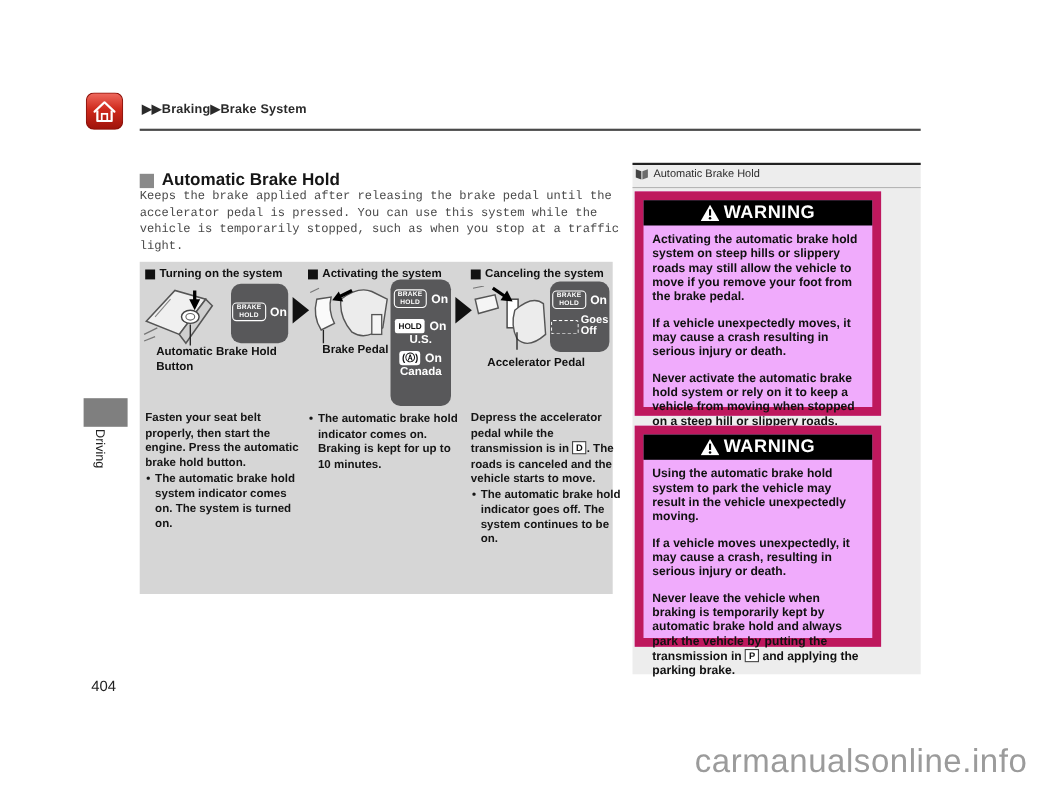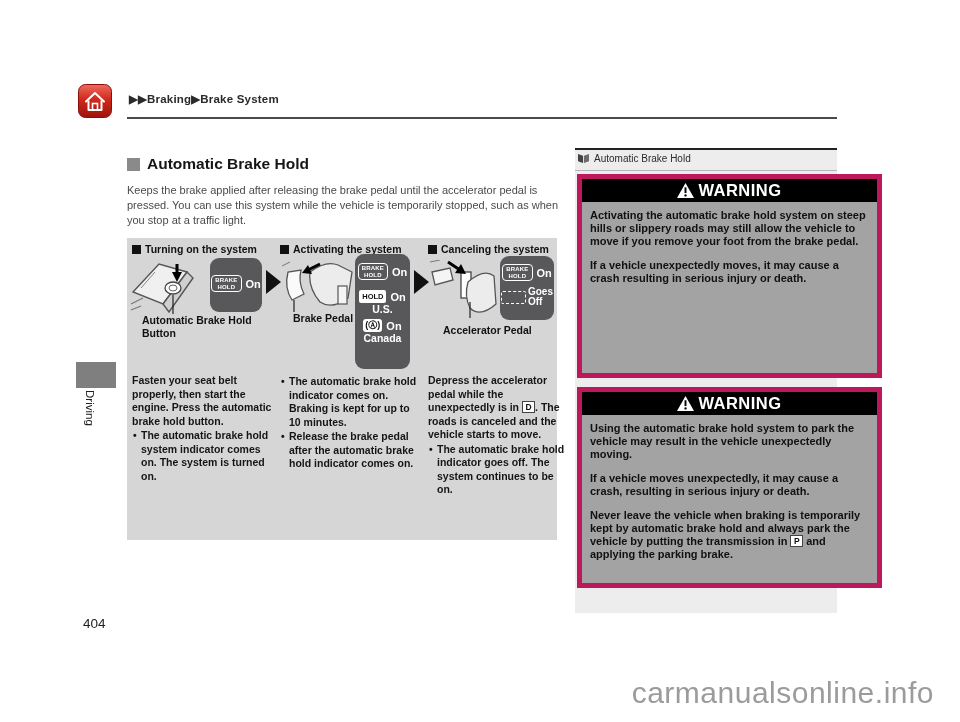--- a/index.html
+++ b/index.html
@@ -15,21 +15,21 @@
   
   .chapter-tab { position:absolute; left:76px; top:362px; width:40px; height:26px; background:#7f7f7f; }
   .chapter-label { position:absolute; left:84px; top:390px; writing-mode:vertical-rl; font-size:11.5px; color:#222; }
   .page-number { position:absolute; left:83px; top:616px; font-size:13.5px; color:#222; }
   .watermark { position:absolute; right:26px; top:676px; font-size:30px; color:#9b9b9b; letter-spacing:0.5px; }
 
   
   .section-heading { position:absolute; left:127px; top:155px; display:flex; align-items:center; gap:7px; }
   .section-square { width:13px; height:13px; background:#8a8a8a; }
   .section-title { font-size:15.5px; font-weight:bold; color:#161616; }
-  .intro { position:absolute; left:127px; top:183px; width:436px; font-size:11px; line-height:15px; color:#4a4a4a; }
+  .intro { position:absolute; left:127px; top:172px; width:436px; font-size:11px; line-height:15px; color:#4a4a4a;font-family:Liberation Mono, monospace; }
 
   .diagram { position:absolute; left:127px; top:238px; width:430px; height:302px; background:#d6d6d6; }
   .dg-header { position:absolute; display:flex; align-items:center; gap:4px; font-size:10.5px; font-weight:bold; color:#111; }
   .dg-square { width:9px; height:9px; background:#111; flex:0 0 auto; }
   .dg-h1 { left:5px; top:5px; } .dg-h2 { left:153px; top:5px; } .dg-h3 { left:301px; top:5px; }
 
   .ind-box { position:absolute; background:#58585a; border-radius:9px; color:#fff; }
   .ind-row { display:flex; align-items:center; justify-content:center; gap:4px; }
   .on-label { color:#fff; font-size:11px; font-weight:bold; }
   .bh-badge { display:inline-block; border:1px solid #fff; border-radius:4px; padding:1px 3px; text-align:center; background:transparent; }
@@ -50,21 +50,21 @@
   .instr-1 { left:5px; } .instr-2 { left:153px; } .instr-3 { left:301px; }
 
   .gear { display:inline-block; border:1px solid #444; background:#fff; font-size:8.5px; line-height:10px; padding:0 2.5px; font-weight:bold; vertical-align:1px; color:#111; }
 
   
   .aside { position:absolute; left:575px; top:148px; width:262px; height:465px; background:#ededed; }
   .aside-toprule { position:absolute; left:0; top:0; width:262px; height:1.5px; background:#222; }
   .aside-header { position:absolute; left:2px; top:5px; display:flex; align-items:center; gap:4px; font-size:10px; color:#2c2c2c; }
   .aside-underline { position:absolute; left:0; top:22px; width:262px; height:1px; background:#b5b5b5; }
 
-  .warnbox { position:absolute; left:2px; width:305px; background:#a3a3a3; border:5px solid #be185d; }
+  .warnbox { position:absolute; left:2px; width:224px; background:#f0abfc; border:8px solid #be185d; }
   .warnbox-1 { top:26px; height:204px; }
   .warnbox-2 { top:239px; height:201px; }
   .warn-head { height:23px; background:#000; display:flex; align-items:center; justify-content:center; gap:4px; }
   .warn-head .wlabel { color:#fff; font-weight:bold; font-size:16.5px; letter-spacing:0.5px; }
   .warn-body { padding:7px 8px 0 8px; font-size:11px; font-weight:bold; color:#111; line-height:13px; }
   .warn-body p { margin:0 0 11px 0; }
   .warn-body p:last-child { margin-bottom:0; }
 </style>
 </head>
 <body>
@@ -207,26 +207,25 @@
     <div class="instr instr-1">
       <div>Fasten your seat belt properly, then start the engine. Press the automatic brake hold button.</div>
       <div class="bullets">
         <div>The automatic brake hold system indicator comes on. The system is turned on.</div>
       </div>
     </div>
 
     <div class="instr instr-2">
       <div class="bullets">
         <div>The automatic brake hold indicator comes on. Braking is kept for up to 10 minutes.</div>
-        <div>Release the brake pedal after the automatic brake hold indicator comes on.</div>
       </div>
     </div>
 
     <div class="instr instr-3">
-      <div><span>Depress the accelerator pedal while the unexpectedly is in </span><span class="gear">D</span><span>. The roads is canceled and the vehicle starts to move.</span></div>
+      <div><span>Depress the accelerator pedal while the transmission is in </span><span class="gear">D</span><span>. The roads is canceled and the vehicle starts to move.</span></div>
       <div class="bullets">
         <div>The automatic brake hold indicator goes off. The system continues to be on.</div>
       </div>
     </div>
   </div>
 
   <div class="aside">
     <div class="aside-toprule"></div>
     <div class="aside-header">
       <svg width="13" height="11" viewBox="0 0 14 12">
@@ -242,20 +241,21 @@
         <svg width="17" height="15" viewBox="0 0 16 14">
           <polygon points="8,0 16,14 0,14" fill="#fff"></polygon>
           <rect x="7.1" y="4" width="1.8" height="5.4" fill="#000"></rect>
           <circle cx="8" cy="11.6" r="1.1" fill="#000"></circle>
         </svg>
         <span class="wlabel">WARNING</span>
       </div>
       <div class="warn-body">
         <p>Activating the automatic brake hold system on steep hills or slippery roads may still allow the vehicle to move if you remove your foot from the brake pedal.</p>
         <p>If a vehicle unexpectedly moves, it may cause a crash resulting in serious injury or death.</p>
+        <p>Never activate the automatic brake hold system or rely on it to keep a vehicle from moving when stopped on a steep hill or slippery roads.</p>
       </div>
     </div>
 
     <div class="warnbox warnbox-2">
       <div class="warn-head">
         <svg width="17" height="15" viewBox="0 0 16 14">
           <polygon points="8,0 16,14 0,14" fill="#fff"></polygon>
           <rect x="7.1" y="4" width="1.8" height="5.4" fill="#000"></rect>
           <circle cx="8" cy="11.6" r="1.1" fill="#000"></circle>
         </svg>

